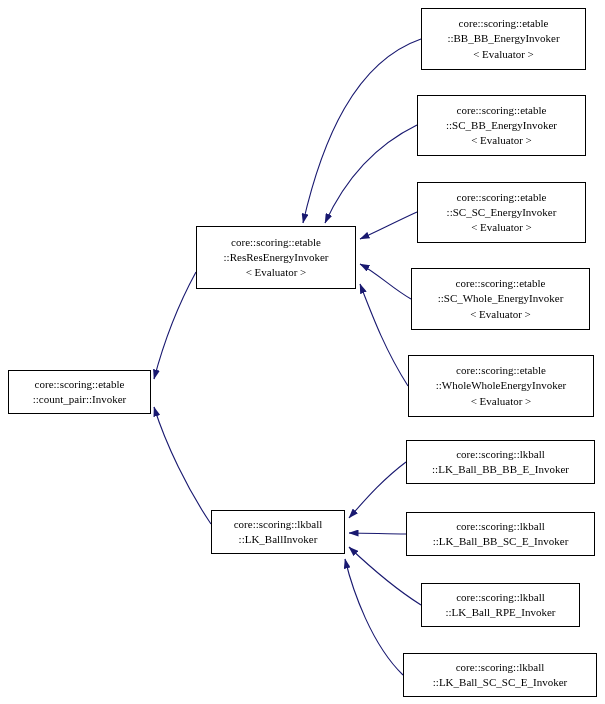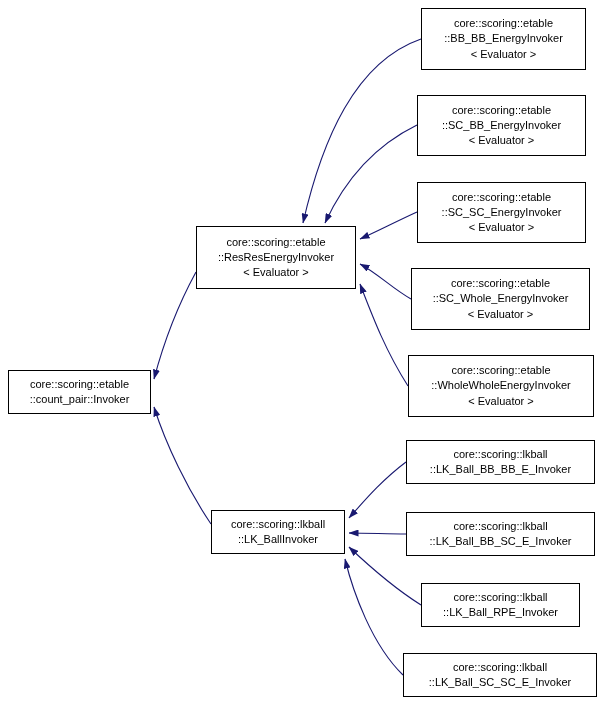--- a/index.html
+++ b/index.html
@@ -28,20 +28,21 @@
     background: #ffffff;
     color: #000000;
     display: flex;
     align-items: center;
     justify-content: center;
     text-align: center;
     font-size: 11px;
     line-height: 1.38;
     white-space: pre-line;
     cursor: pointer;
+    font-family: Liberation Serif, serif;
   }
 </style>
 </head>
 <body>
 
 <div class="canvas">
 
   <svg class="edges" viewBox="0 0 605 704" xmlns="http://www.w3.org/2000/svg">
     <defs>
       <marker id="arrow" markerWidth="10" markerHeight="7" refX="9.5" refY="3.5" orient="auto" markerUnits="userSpaceOnUse">

